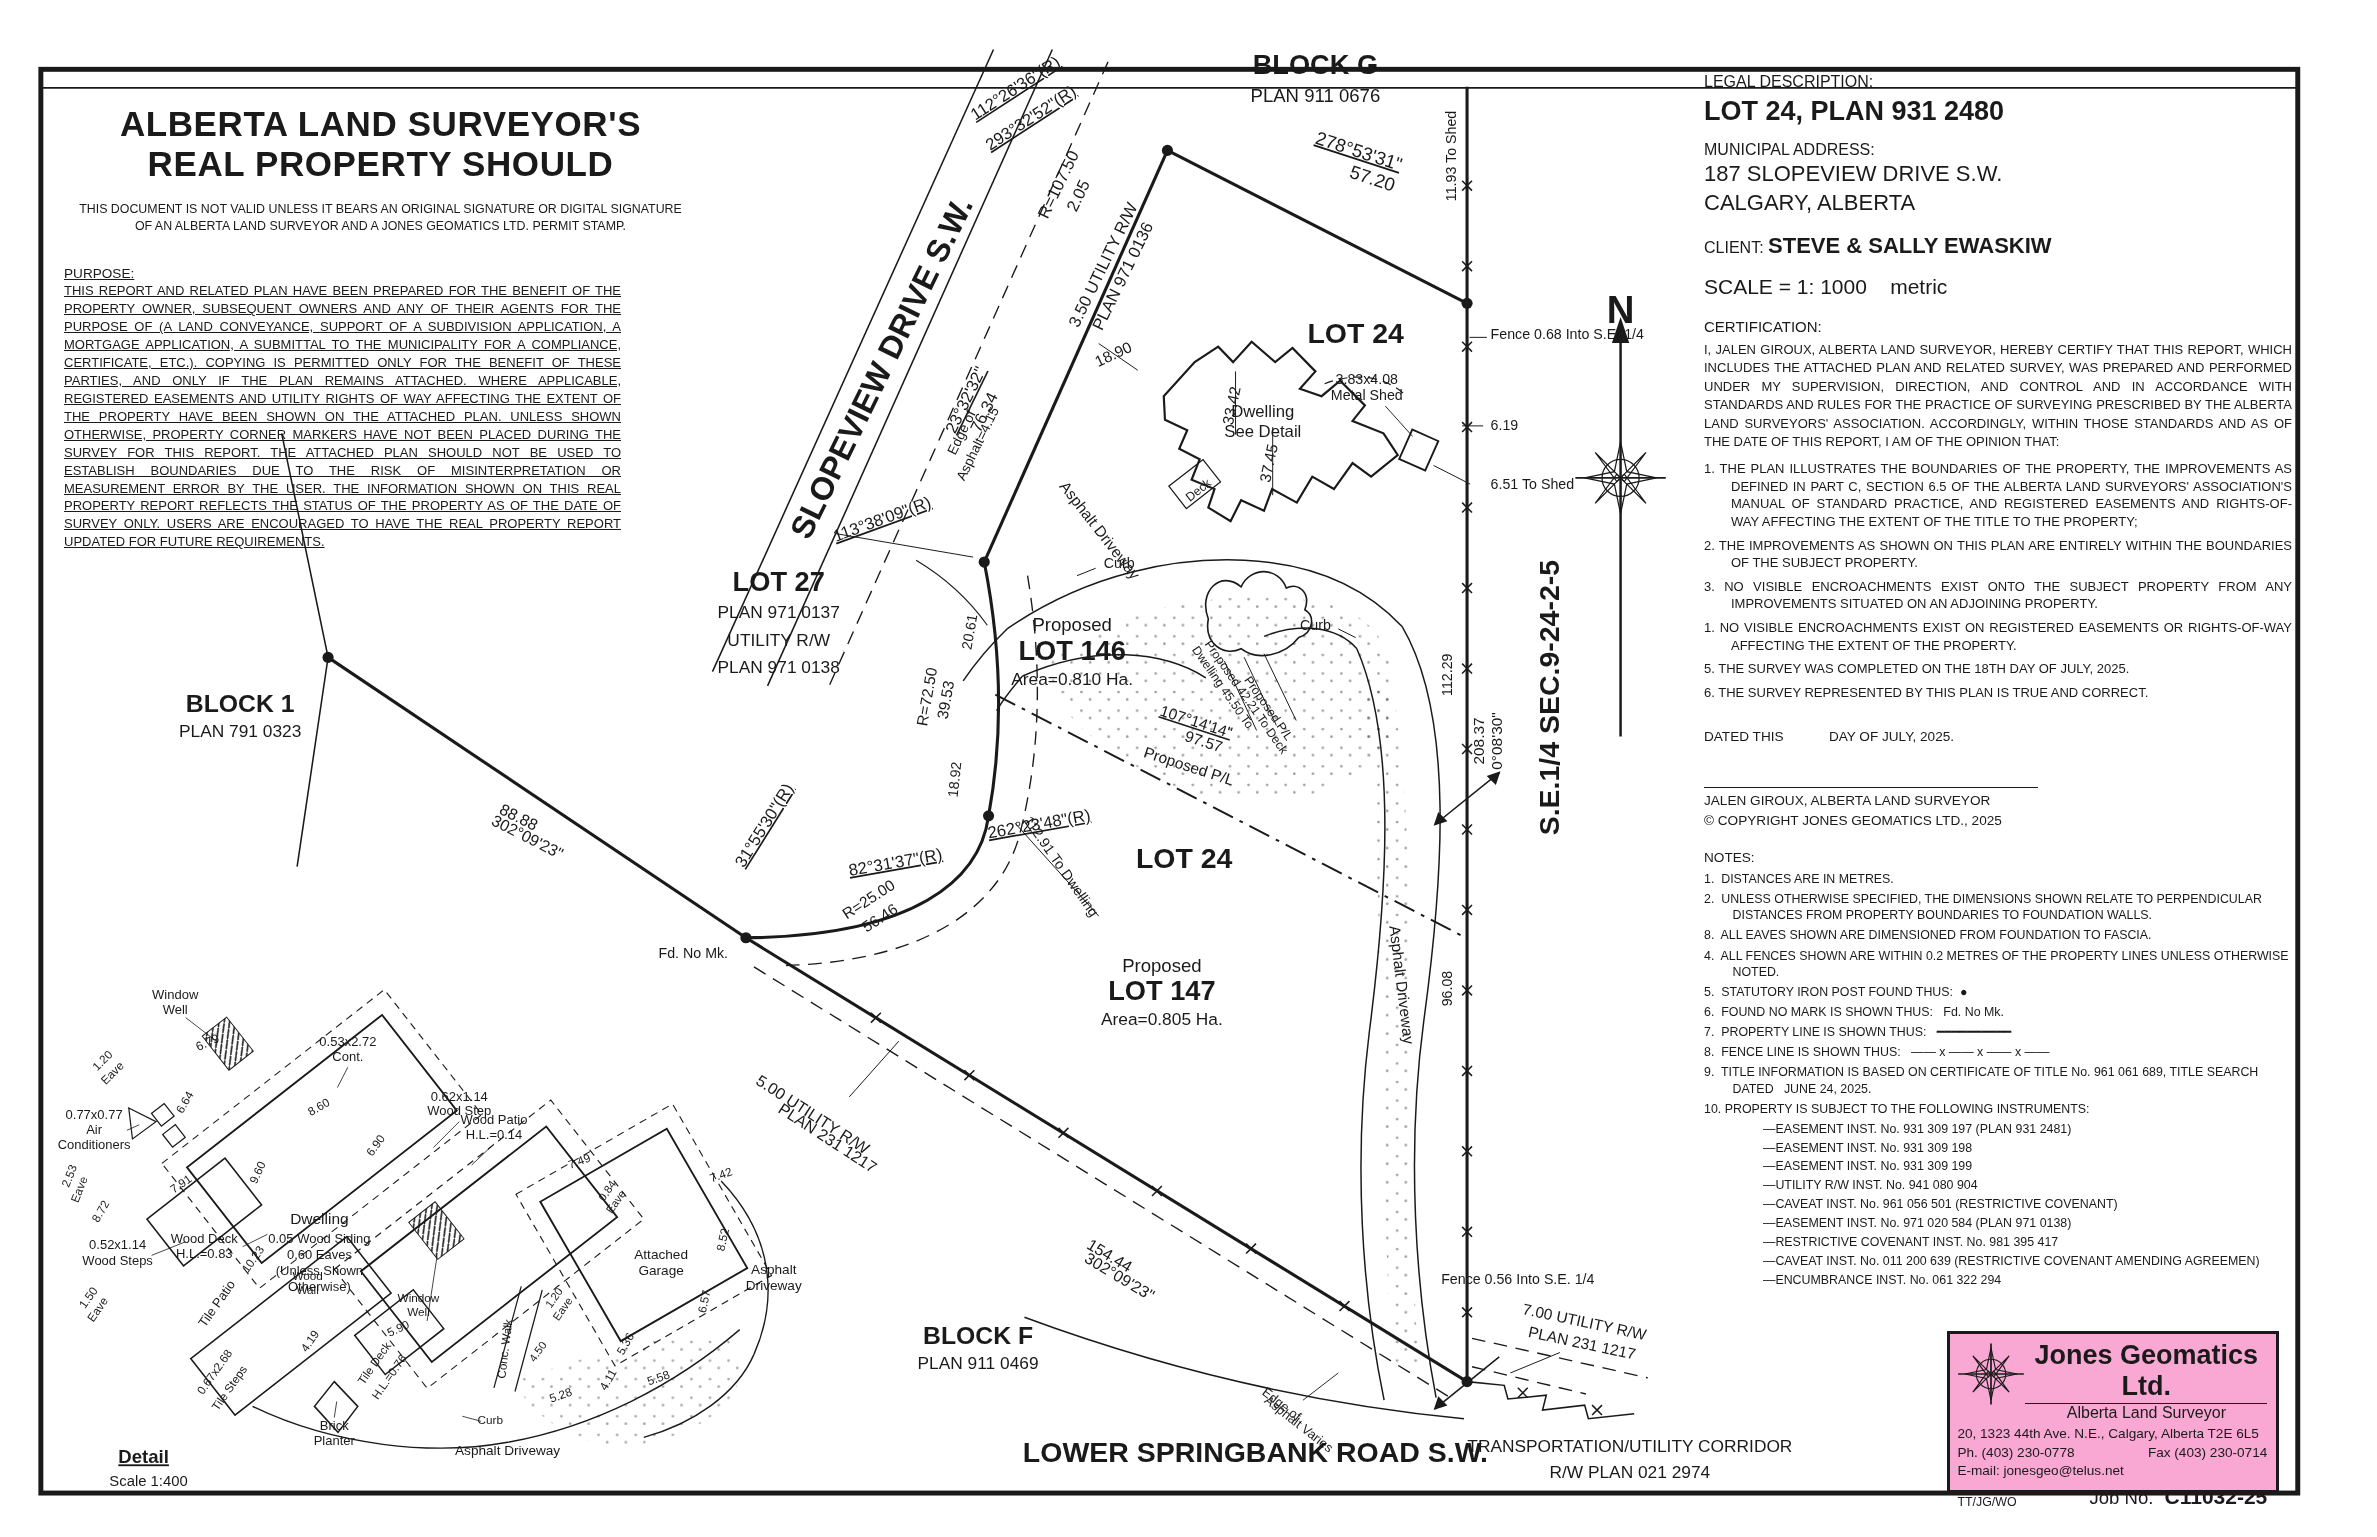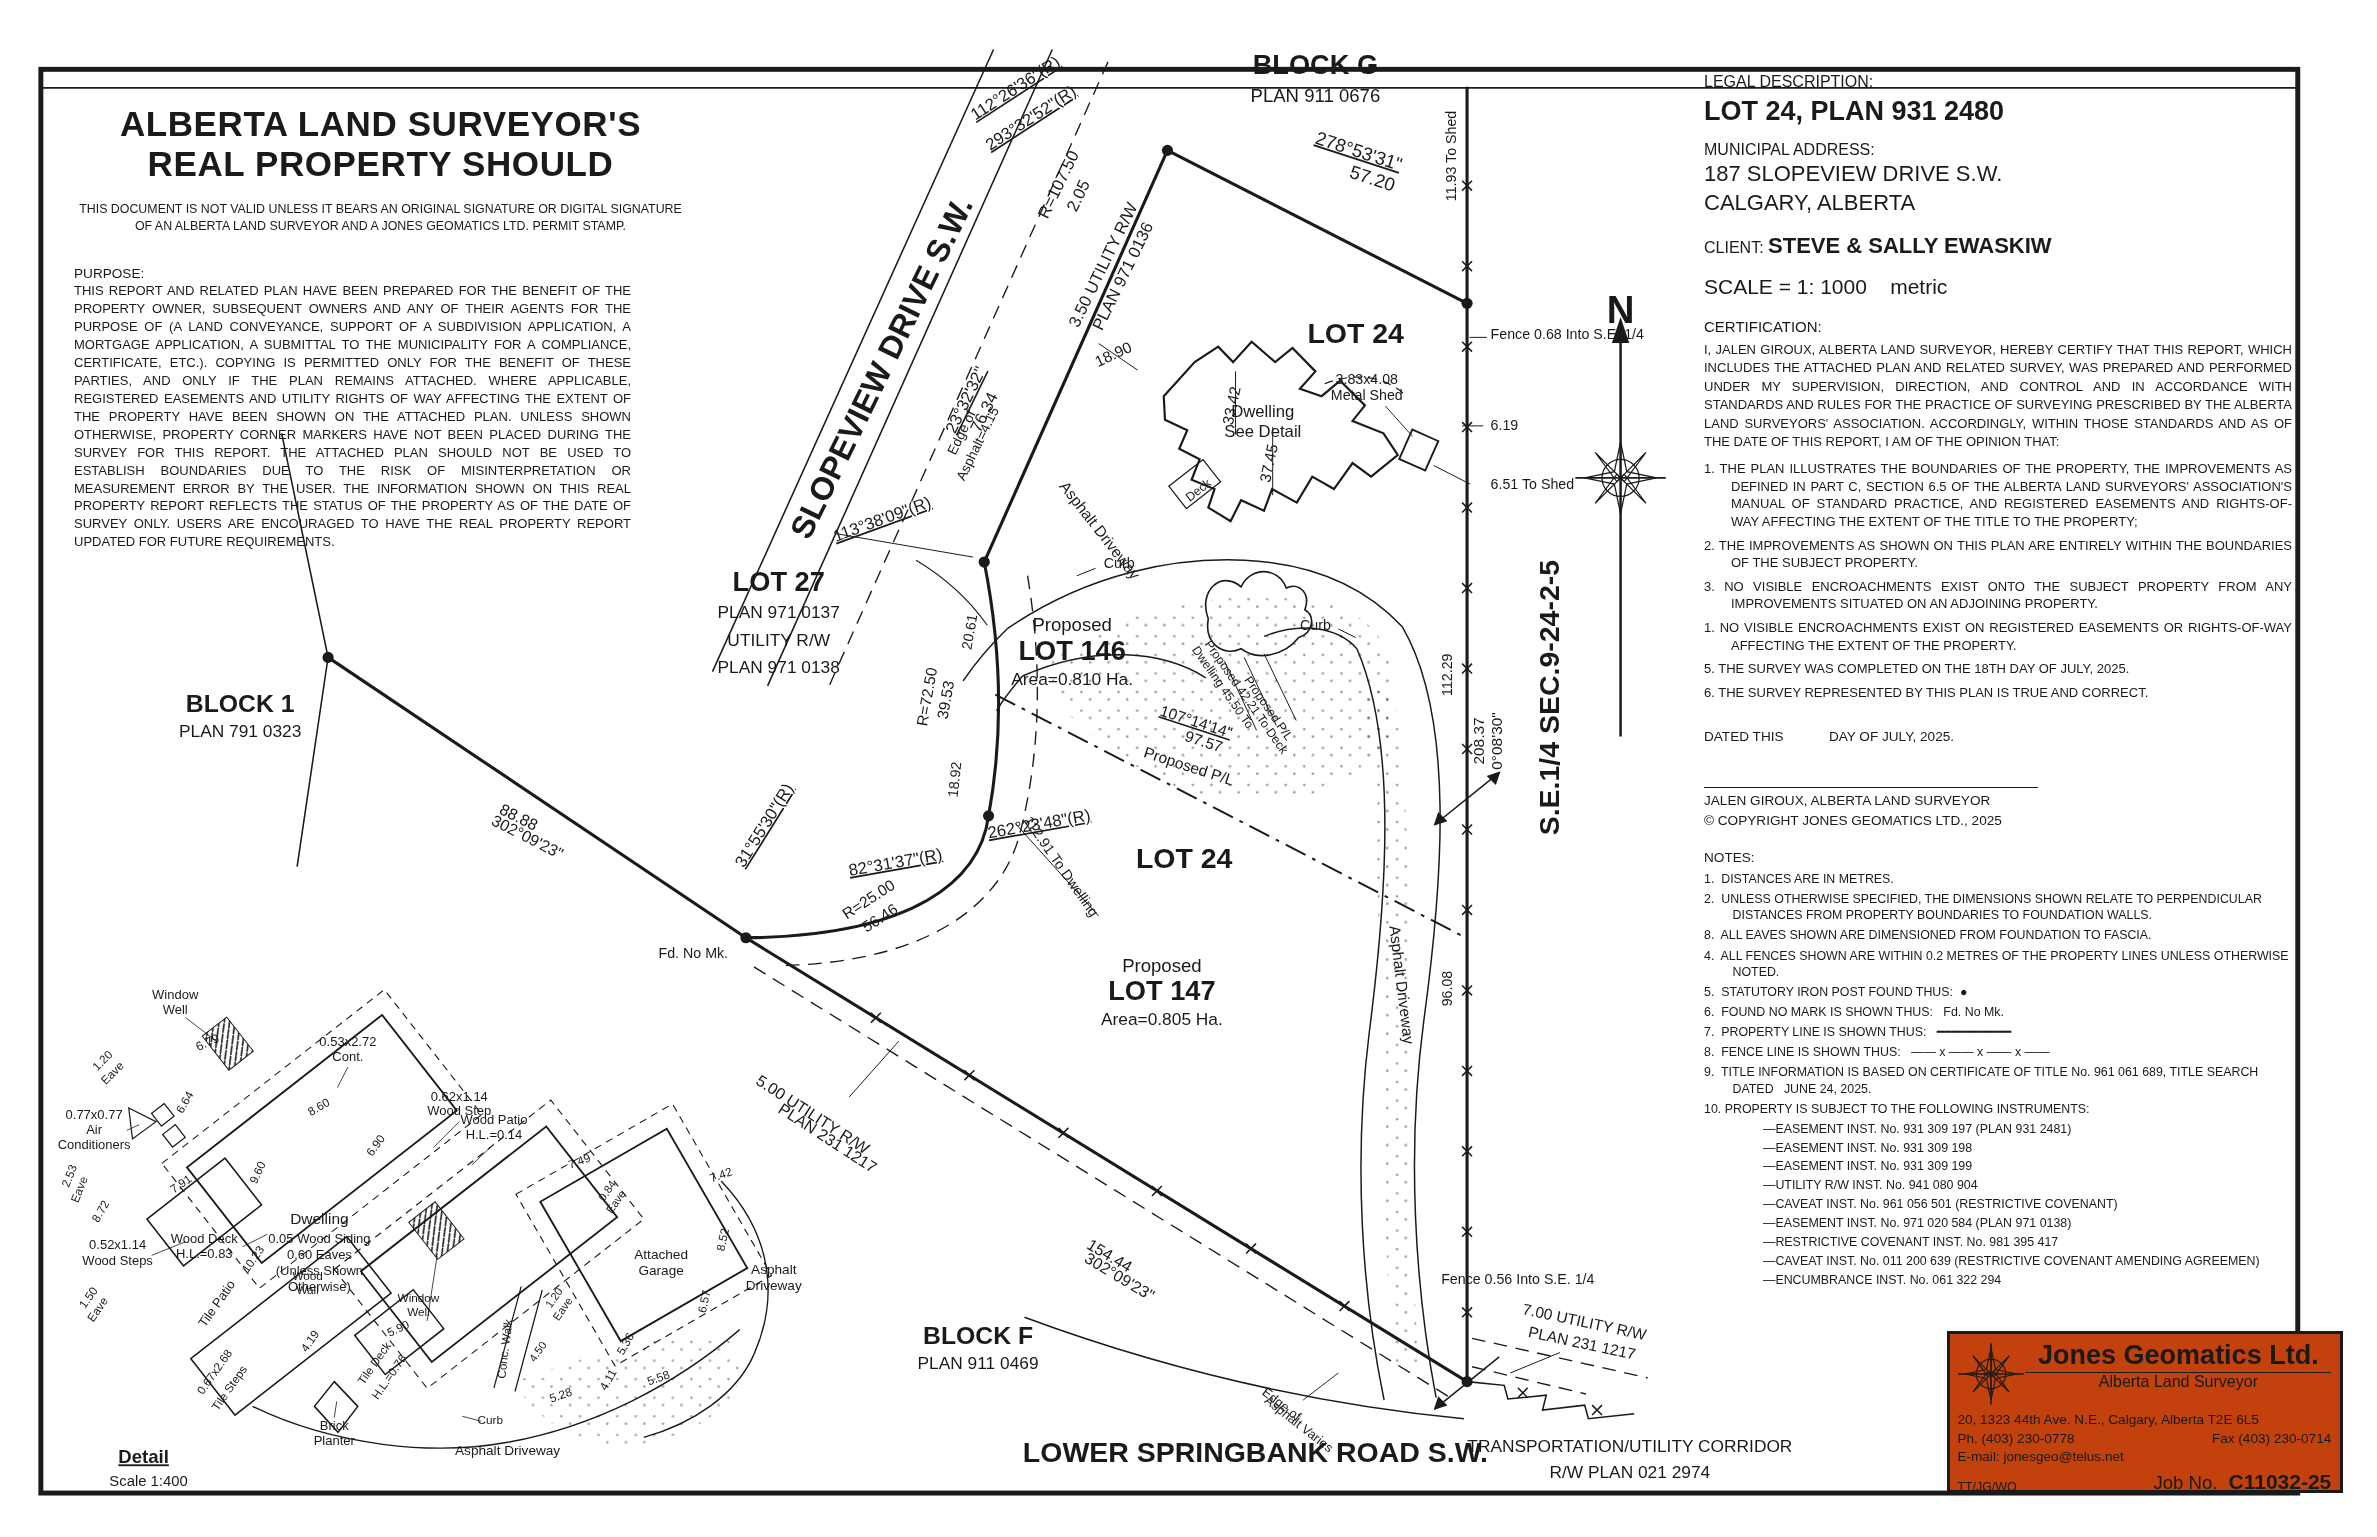--- a/index.html
+++ b/index.html
@@ -4,21 +4,21 @@
 <style>
   html,body{margin:0;padding:0;background:#e8e8e8;}
   #page{position:relative;width:2377px;height:1537px;background:#ffffff;overflow:hidden;
         font-family:"Liberation Sans",sans-serif;color:#1a1a1a;}
   #plan-svg{position:absolute;left:0;top:0;}
   .abs{position:absolute;}
   
   #hdr{left:68px;top:104px;width:625px;text-align:center;}
   #hdr .t{font-size:35px;font-weight:bold;letter-spacing:0.6px;line-height:1.15;}
   #hdr .v{font-size:12.4px;margin-top:16px;line-height:1.4;}
-  #purpose{left:74px;top:266px;width:557px;text-align:left;}
+  #purpose{left:64px;top:266px;width:557px;text-align:left;text-decoration:underline;}
   #purpose .pt{font-size:13.6px;}
   #purpose .pp{font-size:13px;line-height:1.38;text-align:justify;margin-top:1.2px;}
   
   #rcol{left:1704px;top:73px;width:588px;}
   .lab{font-size:16px;}
   .big{font-size:27px;font-weight:bold;margin:5px 0 13.6px 0;}
   .addr{font-size:22px;font-weight:normal;line-height:1.35;}
   .clientrow{margin-top:15px;font-size:16px;}
   .clientrow b{font-size:22px;}
   .scale{font-size:21px;margin-top:16px;white-space:pre-wrap;}
@@ -26,22 +26,22 @@
   .cert-p{font-size:13px;line-height:1.42;text-align:justify;margin-top:6.2px;}
   #opinions{margin-top:8.7px;}
   #opinions div{font-size:13px;line-height:1.35;text-align:justify;padding-left:27px;text-indent:-27px;margin-bottom:6.2px;}
   .dated{font-size:13.6px;margin-top:27px;white-space:pre-wrap;}
   #sig{margin-top:43px;width:334px;border-top:1.9px solid #1a1a1a;padding-top:3.7px;font-size:13.6px;line-height:1.45;}
   #notes{margin-top:19px;}
   .notes-t{font-size:13.6px;margin-bottom:6.2px;}
   #note-items div{font-size:12.4px;line-height:1.32;padding-left:28.5px;text-indent:-28.5px;margin-bottom:3.7px;white-space:pre-wrap;}
   #instr-items div{font-size:12.4px;line-height:1.32;padding-left:59px;margin-bottom:2.5px;white-space:pre-wrap;}
   
-  #tblock{left:1947px;top:1331px;width:396px;height:162px;border:3.1px solid #1a1a1a;box-sizing:border-box;
-          background:#c2410c;padding:6.2px 8.7px 3.7px 7.4px;}
+  #tblock{left:1947px;top:1331px;width:332px;height:162px;border:3.1px solid #1a1a1a;box-sizing:border-box;
+          background:#f9a8d4;padding:6.2px 8.7px 3.7px 7.4px;}
   #tb-head{display:flex;align-items:flex-start;}
   #tb-logo{width:68px;height:68px;flex:0 0 auto;}
   #tb-name-wrap{flex:1;text-align:center;}
   #tb-name{font-size:27px;font-weight:bold;border-bottom:1.9px solid #1a1a1a;padding-bottom:1.2px;}
   #tb-sub{font-size:16px;margin-top:0;}
   .tb-line{font-size:13.6px;margin-top:3.7px;}
   .tb-row{display:flex;justify-content:space-between;font-size:13.6px;margin-top:3.7px;}
   #tb-bot{display:flex;justify-content:space-between;align-items:flex-end;margin-top:6.2px;}
   #tb-ini{font-size:12.4px;}
   #tb-job{font-size:18.6px;}

